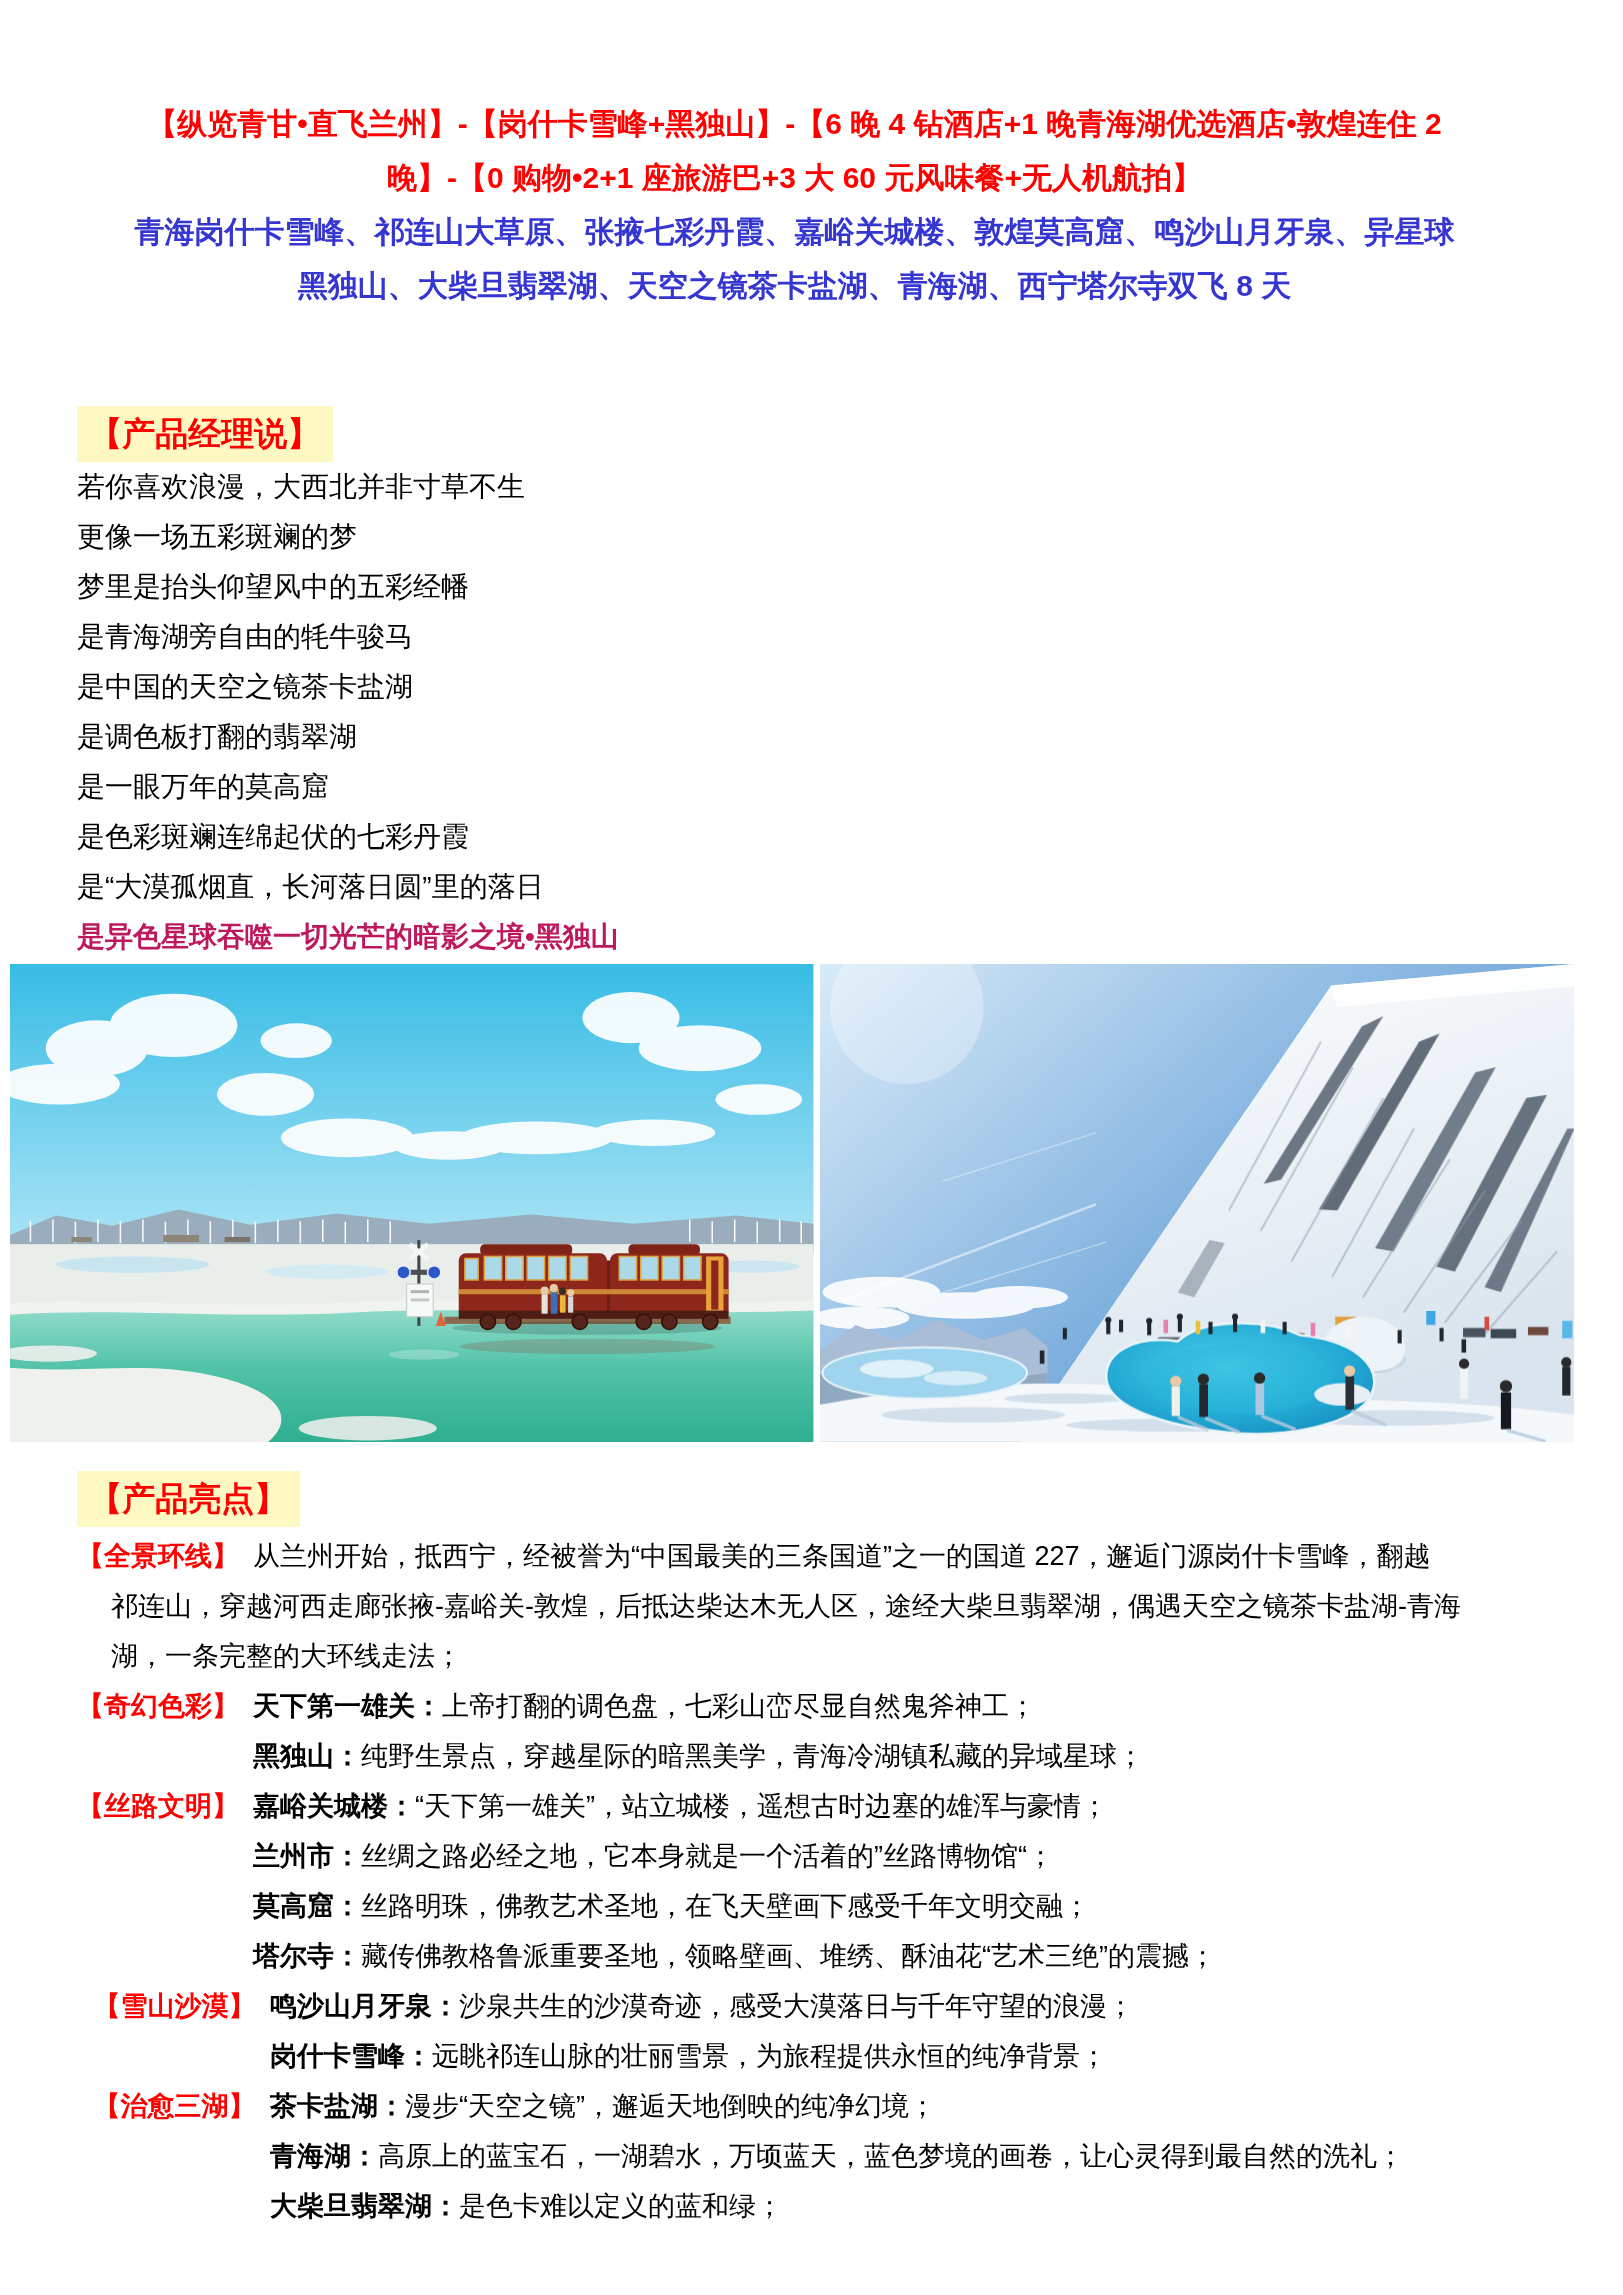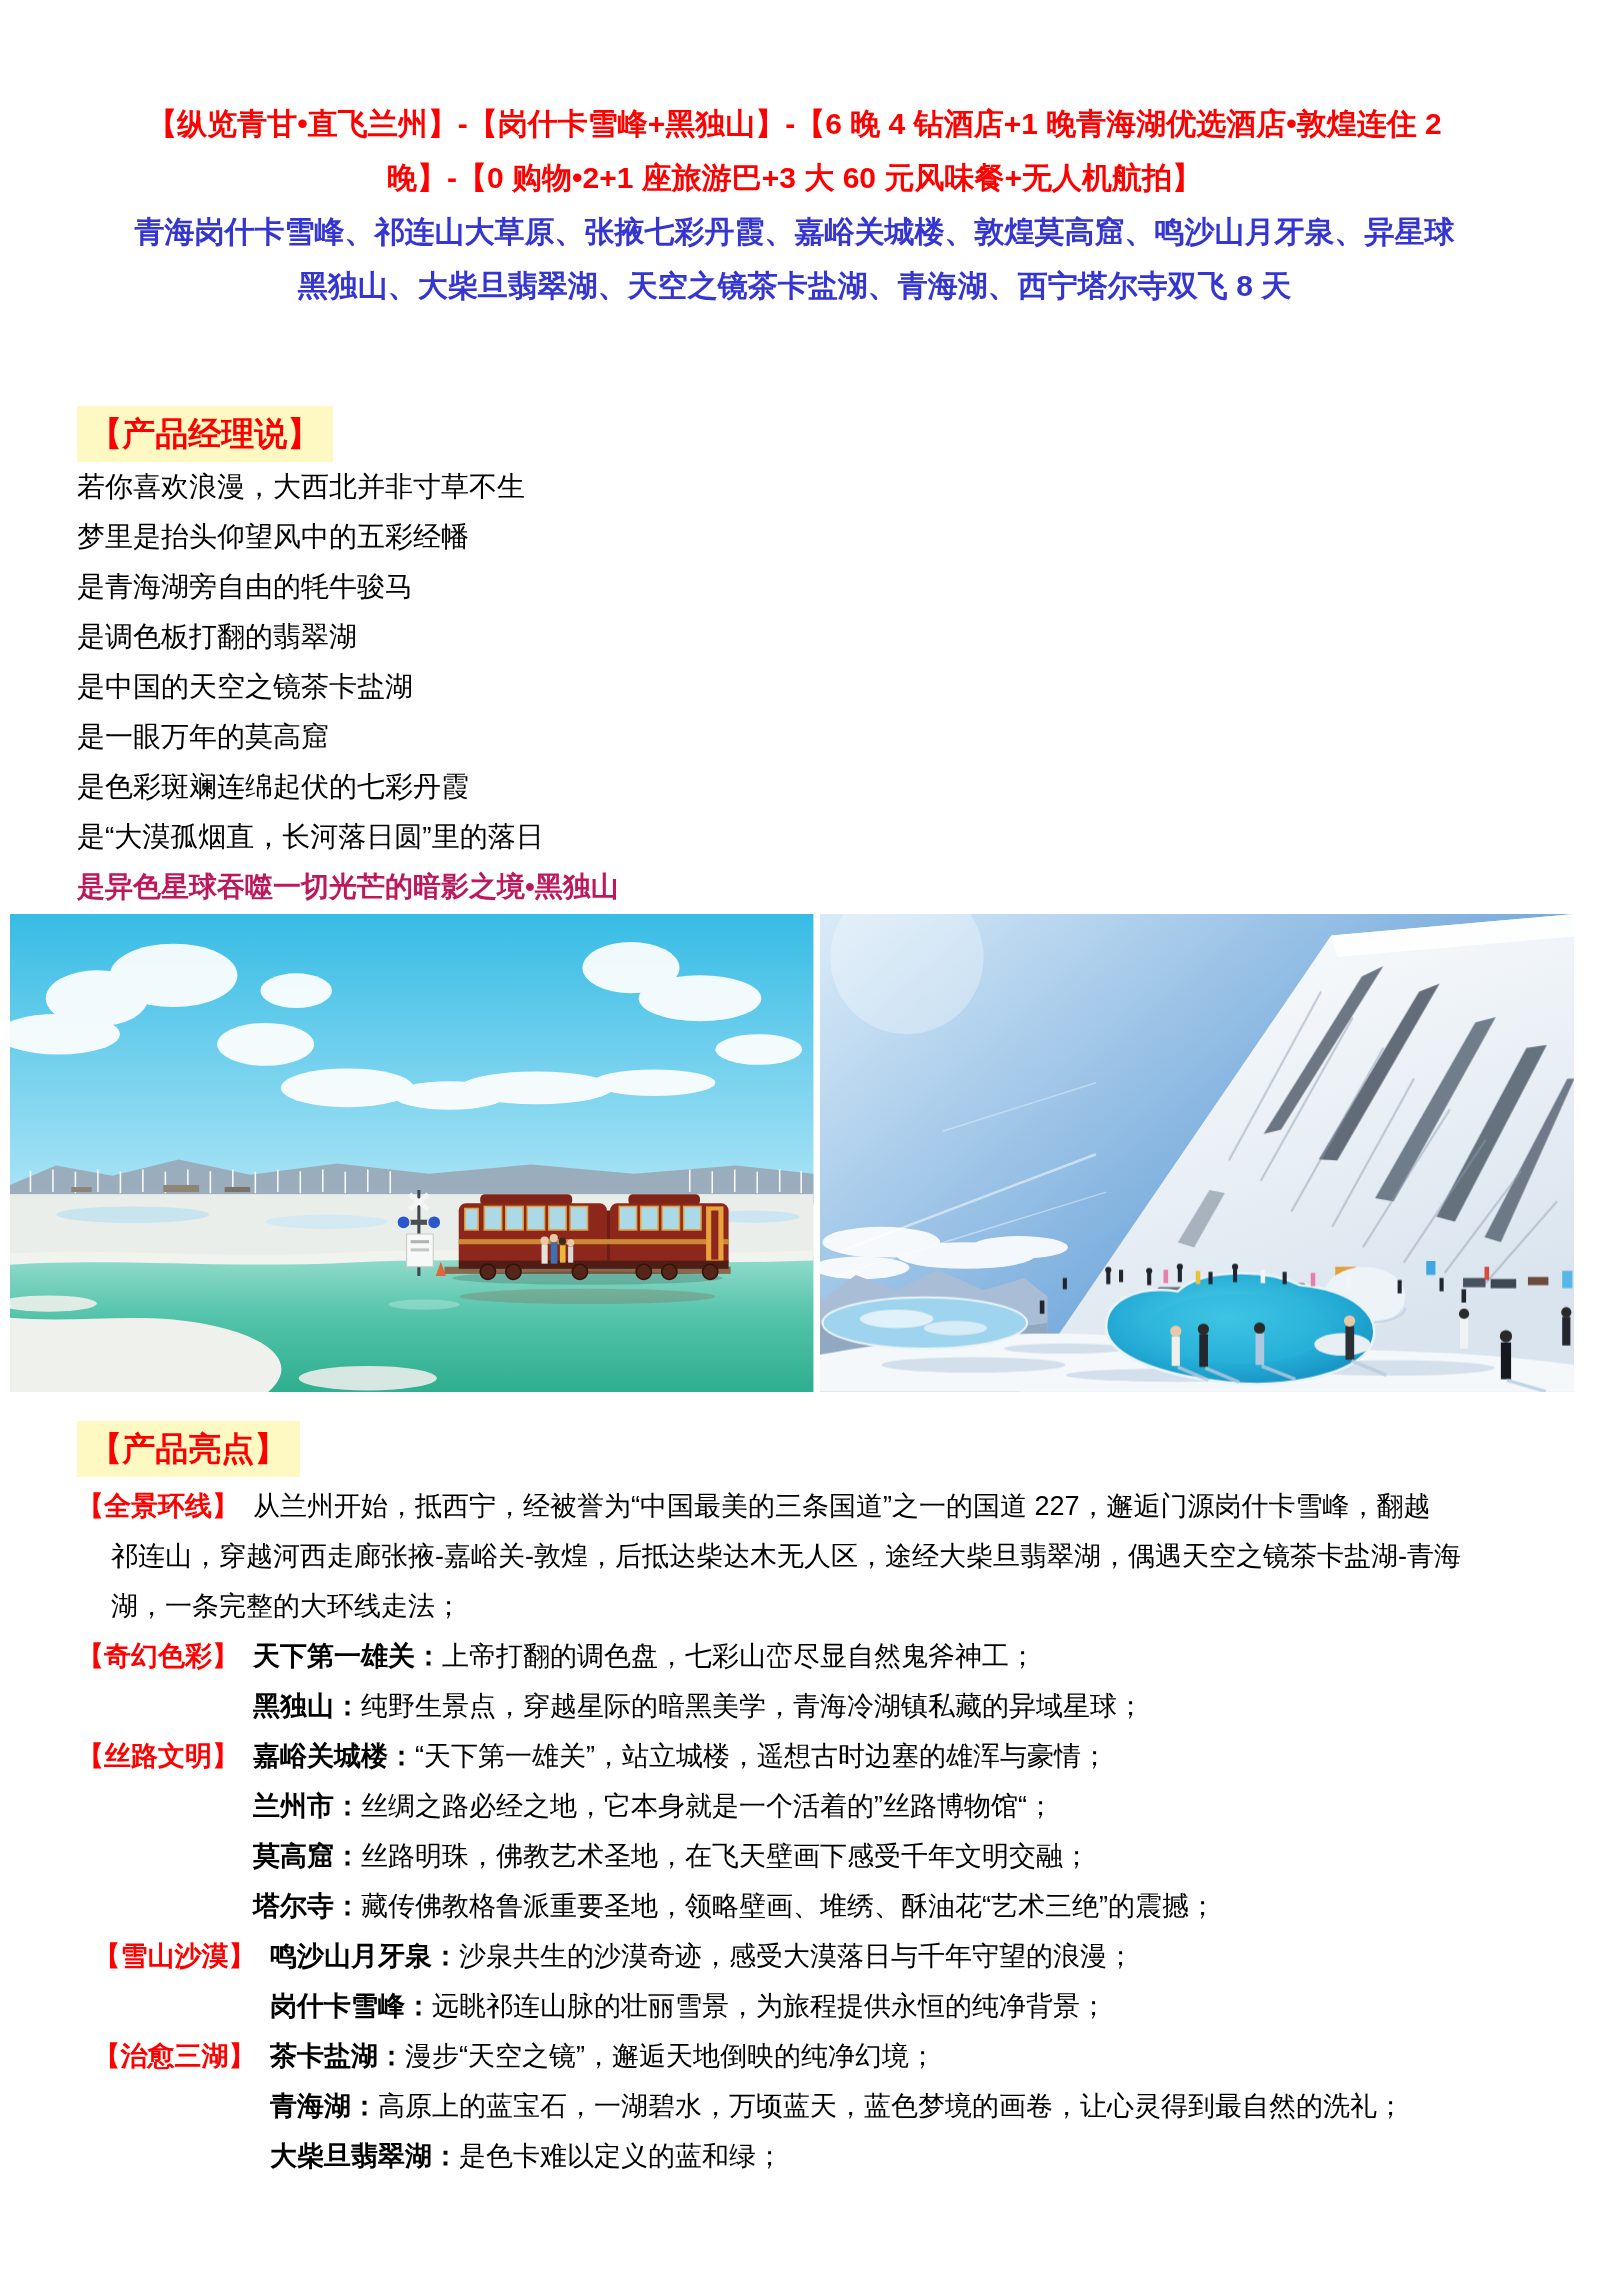--- a/index.html
+++ b/index.html
@@ -29,24 +29,25 @@
 
 <div class="page-top">
   <div class="title-line">【纵览青甘•直飞兰州】-【岗什卡雪峰+黑独山】-【6 晚 4 钻酒店+1 晚青海湖优选酒店•敦煌连住 2</div>
   <div class="title-line">晚】-【0 购物•2+1 座旅游巴+3 大 60 元风味餐+无人机航拍】</div>
   <div class="sub-line">青海岗什卡雪峰、祁连山大草原、张掖七彩丹霞、嘉峪关城楼、敦煌莫高窟、鸣沙山月牙泉、异星球</div>
   <div class="sub-line">黑独山、大柴旦翡翠湖、天空之镜茶卡盐湖、青海湖、西宁塔尔寺双飞 8 天</div>
 
   <div class="manager">
     <div class="sec-header">【产品经理说】</div>
     <div class="body-line">若你喜欢浪漫，大西北并非寸草不生</div>
+    <div class="body-line">更像一场五彩斑斓的梦</div>
     <div class="body-line">梦里是抬头仰望风中的五彩经幡</div>
     <div class="body-line">是青海湖旁自由的牦牛骏马</div>
+    <div class="body-line">是中国的天空之镜茶卡盐湖</div>
     <div class="body-line">是调色板打翻的翡翠湖</div>
-    <div class="body-line">是中国的天空之镜茶卡盐湖</div>
     <div class="body-line">是一眼万年的莫高窟</div>
     <div class="body-line">是色彩斑斓连绵起伏的七彩丹霞</div>
     <div class="body-line">是“大漠孤烟直，长河落日圆”里的落日</div>
     <div class="body-line orange">是异色星球吞噬一切光芒的暗影之境•黑独山</div>
   </div>
 </div>
 
 <div class="photos">
 
   <div class="photo photo-left">

